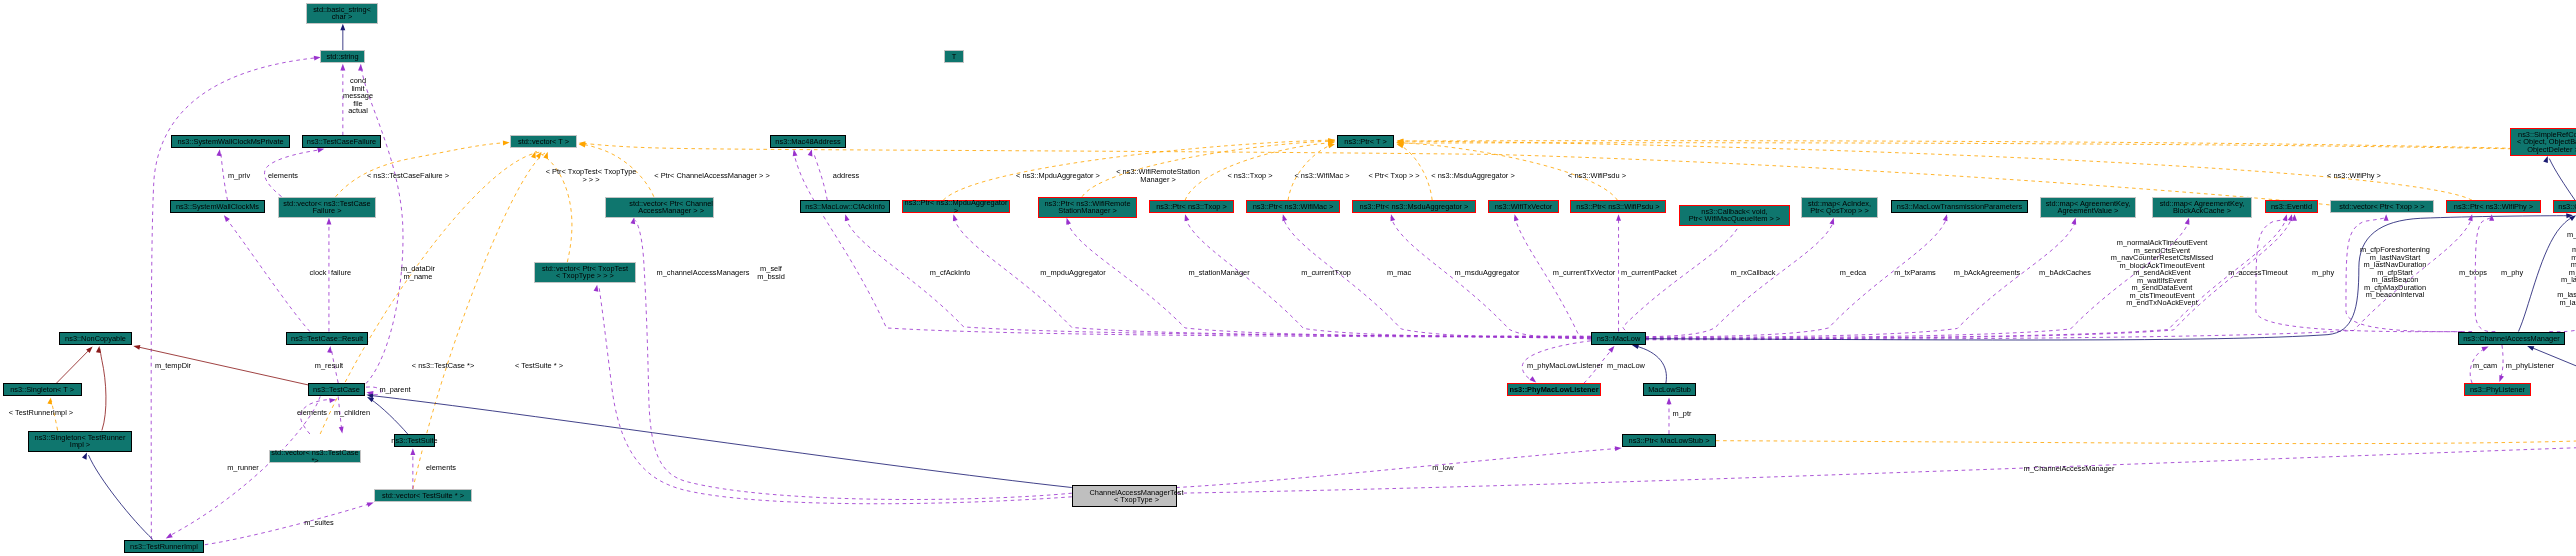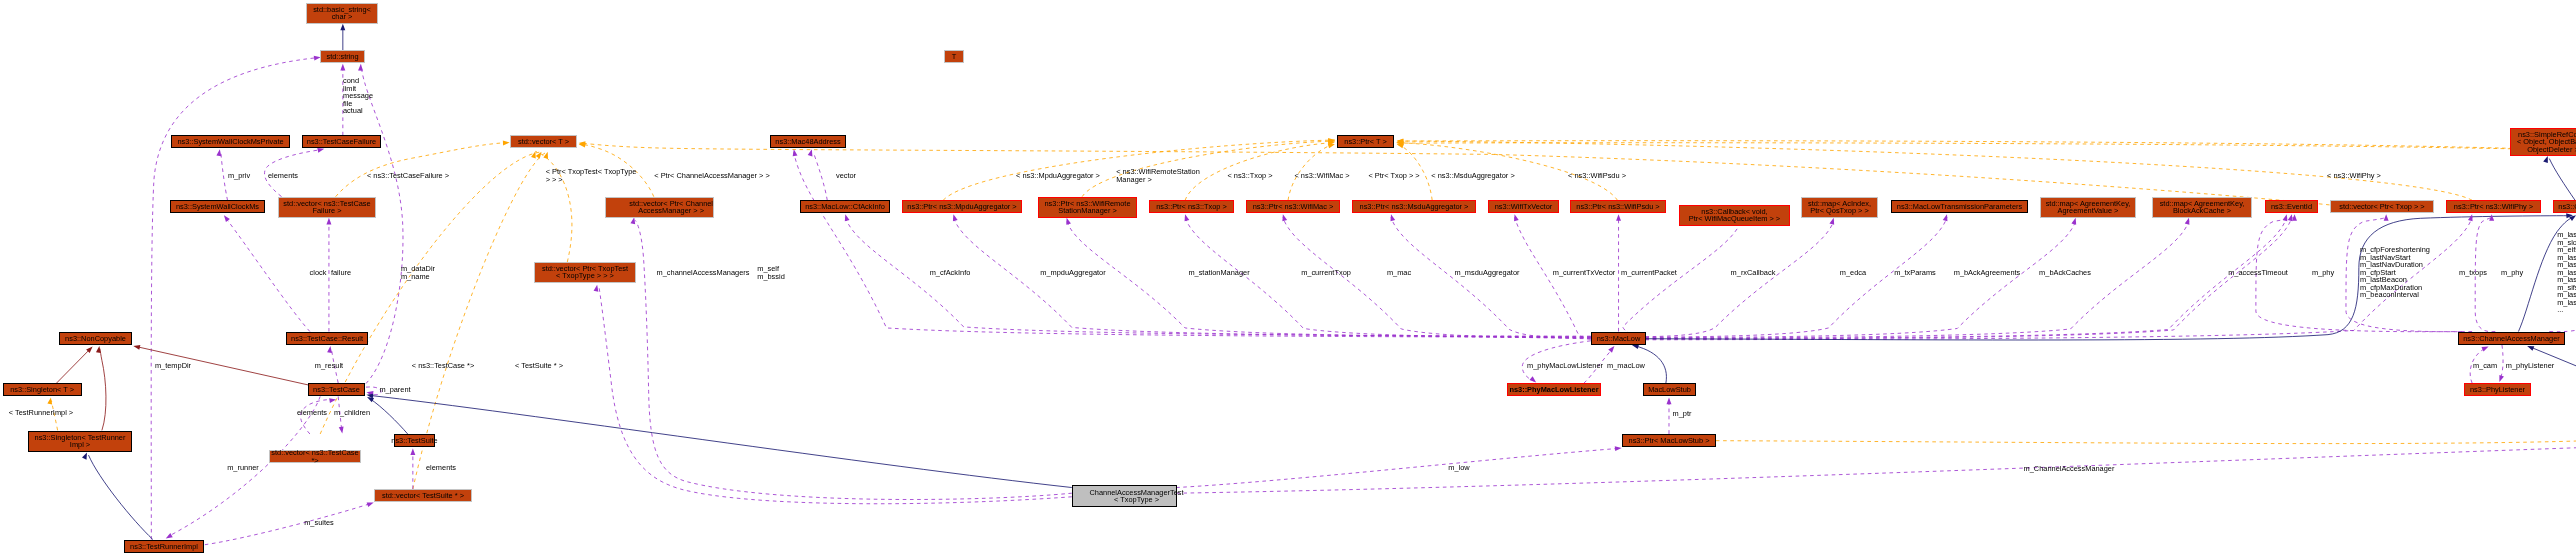--- a/index.html
+++ b/index.html
@@ -1,23 +1,23 @@
 <!DOCTYPE html>
 <html style="font-size:8.2px"><head><meta charset="utf-8"><style>
 html,body{margin:0;padding:0;background:#fff;}
 #root{position:relative;width:2904px;height:556px;overflow:hidden;background:#fff;
   font-family:"Liberation Sans",sans-serif;font-size:7.4px;color:#000;}
 svg.edges{position:absolute;left:0;top:0;width:2904px;height:556px;}
 .nodebox{position:absolute;box-sizing:border-box;display:flex;align-items:center;
-  justify-content:center;text-align:center;line-height:7.5px;background:#c2410c;}
+  justify-content:center;text-align:center;line-height:7.5px;background:#0f766e;}
 .nodebox.black{border:0.8px solid #000;}
 .nodebox.gray{border:0.8px solid #c4c4c4;}
 .nodebox.red{border:0.8px solid #f00;}
 .nodebox.fill-gray{background:#bfbfbf;}
-.elabel{position:absolute;line-height:7.5px;white-space:pre;transform:translateX(-50%);}
+.elabel{position:absolute;text-align:center;line-height:7.5px;white-space:pre;transform:translateX(-50%);}
 </style></head><body>
 <div id="root">
     <svg class="edges" viewBox="0 0 5637 1080">
       <path d="M 664,98 L 664,51" fill="none" stroke="#191970" stroke-width="1.6"></path>
       <path d="M 664,263 L 664,129" fill="none" stroke="#9a32cd" stroke-width="1.6" stroke-dasharray="7,7"></path>
       <path d="M 292,1048 C 292,830 290,480 297,350 C 308,210 420,133 614,112" fill="none" stroke="#9a32cd" stroke-width="1.6" stroke-dasharray="7,7"></path>
       <path d="M 709,745 C 760,690 786,540 780,430 C 772,300 706,190 700,130" fill="none" stroke="#9a32cd" stroke-width="1.6" stroke-dasharray="7,7"></path>
       <path d="M 440,389 C 435,365 430,330 427,296" fill="none" stroke="#9a32cd" stroke-width="1.6" stroke-dasharray="7,7"></path>
       <path d="M 545,382 C 520,362 508,345 513,330 C 520,312 570,298 620,291" fill="none" stroke="#9a32cd" stroke-width="1.6" stroke-dasharray="7,7"></path>
       <path d="M 637,644 C 637,580 637,490 637,429" fill="none" stroke="#9a32cd" stroke-width="1.6" stroke-dasharray="7,7"></path>
@@ -199,21 +199,21 @@
     </div>
     <div class="nodebox gray" style="left:278px;top:197px;width:98px;height:20.6px;">
       <span>std::vector&lt; ns3::TestCase<br>Failure &gt;</span>
     </div>
     <div class="nodebox gray" style="left:605px;top:197px;width:109px;height:20.6px;justify-content:flex-end;">
       <span>std::vector&lt; Ptr&lt; Channel<br>AccessManager &gt; &gt;</span>
     </div>
     <div class="nodebox black" style="left:800px;top:200px;width:90px;height:13.4px;">
       <span>ns3::MacLow::CfAckInfo</span>
     </div>
-    <div class="nodebox red" style="left:902px;top:200px;width:120px;height:13.4px;">
+    <div class="nodebox red" style="left:902px;top:200px;width:108px;height:13.4px;">
       <span>ns3::Ptr&lt; ns3::MpduAggregator &gt;</span>
     </div>
     <div class="nodebox red" style="left:1038px;top:197px;width:99px;height:20.6px;">
       <span>ns3::Ptr&lt; ns3::WifiRemote<br>StationManager &gt;</span>
     </div>
     <div class="nodebox red" style="left:1149px;top:200px;width:85px;height:13.4px;">
       <span>ns3::Ptr&lt; ns3::Txop &gt;</span>
     </div>
     <div class="nodebox red" style="left:1246px;top:200px;width:94px;height:13.4px;">
       <span>ns3::Ptr&lt; ns3::WifiMac &gt;</span>
@@ -304,21 +304,21 @@
     </div>
     <div class="nodebox black" style="left:124px;top:540px;width:80px;height:13.4px;">
       <span>ns3::TestRunnerImpl</span>
     </div>
     <div class="elabel" style="left:358px;top:77px;">cond<br>limit<br>message<br>file<br>actual</div>
     <div class="elabel" style="left:239px;top:172px;">m_priv</div>
     <div class="elabel" style="left:283px;top:172px;">elements</div>
     <div class="elabel" style="left:408px;top:172px;">&lt; ns3::TestCaseFailure &gt;</div>
     <div class="elabel" style="left:591px;top:168px;">&lt; Ptr&lt; TxopTest&lt; TxopType<br>&gt; &gt; &gt;</div>
     <div class="elabel" style="left:712px;top:172px;">&lt; Ptr&lt; ChannelAccessManager &gt; &gt;</div>
-    <div class="elabel" style="left:846px;top:172px;">vector</div>
+    <div class="elabel" style="left:846px;top:172px;">address</div>
     <div class="elabel" style="left:1058px;top:172px;">&lt; ns3::MpduAggregator &gt;</div>
     <div class="elabel" style="left:1158px;top:168px;">&lt; ns3::WifiRemoteStation<br>Manager &gt;</div>
     <div class="elabel" style="left:1250px;top:172px;">&lt; ns3::Txop &gt;</div>
     <div class="elabel" style="left:1322px;top:172px;">&lt; ns3::WifiMac &gt;</div>
     <div class="elabel" style="left:1394px;top:172px;">&lt; Ptr&lt; Txop &gt; &gt;</div>
     <div class="elabel" style="left:1473px;top:172px;">&lt; ns3::MsduAggregator &gt;</div>
     <div class="elabel" style="left:1597px;top:172px;">&lt; ns3::WifiPsdu &gt;</div>
     <div class="elabel" style="left:2354px;top:172px;">&lt; ns3::WifiPhy &gt;</div>
     <div class="elabel" style="left:318px;top:269px;">clock</div>
     <div class="elabel" style="left:341px;top:269px;">failure</div>
@@ -331,20 +331,21 @@
     <div class="elabel" style="left:1326px;top:269px;">m_currentTxop</div>
     <div class="elabel" style="left:1399px;top:269px;">m_mac</div>
     <div class="elabel" style="left:1487px;top:269px;">m_msduAggregator</div>
     <div class="elabel" style="left:1584px;top:269px;">m_currentTxVector</div>
     <div class="elabel" style="left:1649px;top:269px;">m_currentPacket</div>
     <div class="elabel" style="left:1753px;top:269px;">m_rxCallback</div>
     <div class="elabel" style="left:1850px;top:269px;padding-left:6px;">m_edca</div>
     <div class="elabel" style="left:1915px;top:269px;">m_txParams</div>
     <div class="elabel" style="left:1987px;top:269px;">m_bAckAgreements</div>
     <div class="elabel" style="left:2065px;top:269px;">m_bAckCaches</div>
+    <div class="elabel" style="left:2162px;top:239px;">m_normalAckTimeoutEvent<br>m_sendCtsEvent<br>m_navCounterResetCtsMissed<br>m_blockAckTimeoutEvent<br>m_sendAckEvent<br>m_waitIfsEvent<br>m_sendDataEvent<br>m_ctsTimeoutEvent<br>m_endTxNoAckEvent</div>
     <div class="elabel" style="left:2258px;top:269px;">m_accessTimeout</div>
     <div class="elabel" style="left:2323px;top:269px;">m_phy</div>
     <div class="elabel" style="left:2395px;top:246px;">m_cfpForeshortening<br>m_lastNavStart<br>m_lastNavDuration<br>m_cfpStart<br>m_lastBeacon<br>m_cfpMaxDuration<br>m_beaconInterval</div>
     <div class="elabel" style="left:2473px;top:269px;">m_txops</div>
     <div class="elabel" style="left:2512px;top:269px;">m_phy</div>
     <div class="elabel" style="left:2594px;top:231px;">m_lastBusyStart<br>m_slot<br>m_eifsNoDifs<br>m_lastTxStart<br>m_lastRxStart<br>m_lastNavStart<br>m_lastBusyDuration<br>m_sifs<br>m_lastAckTimeoutEnd<br>m_lastSwitchingStart<br>...</div>
     <div class="elabel" style="left:173px;top:362px;">m_tempDir</div>
     <div class="elabel" style="left:329px;top:362px;">m_result</div>
     <div class="elabel" style="left:443px;top:362px;">&lt; ns3::TestCase *&gt;</div>
     <div class="elabel" style="left:539px;top:362px;">&lt; TestSuite * &gt;</div>
@@ -352,16 +353,16 @@
     <div class="elabel" style="left:1626px;top:362px;">m_macLow</div>
     <div class="elabel" style="left:2485px;top:362px;">m_cam</div>
     <div class="elabel" style="left:2530px;top:362px;">m_phyListener</div>
     <div class="elabel" style="left:395px;top:386px;">m_parent</div>
     <div class="elabel" style="left:41px;top:409px;">&lt; TestRunnerImpl &gt;</div>
     <div class="elabel" style="left:312px;top:409px;">elements</div>
     <div class="elabel" style="left:352px;top:409px;">m_children</div>
     <div class="elabel" style="left:1682px;top:410px;">m_ptr</div>
     <div class="elabel" style="left:441px;top:464px;">elements</div>
     <div class="elabel" style="left:243px;top:464px;">m_runner</div>
-    <div class="elabel" style="left:1443px;top:464px;margin-left:16px;">m_low</div>
+    <div class="elabel" style="left:1443px;top:464px;">m_low</div>
     <div class="elabel" style="left:319px;top:519px;">m_suites</div>
     <div class="elabel" style="left:2069px;top:465px;">m_ChannelAccessManager</div>
   </div>
 
 </body></html>

